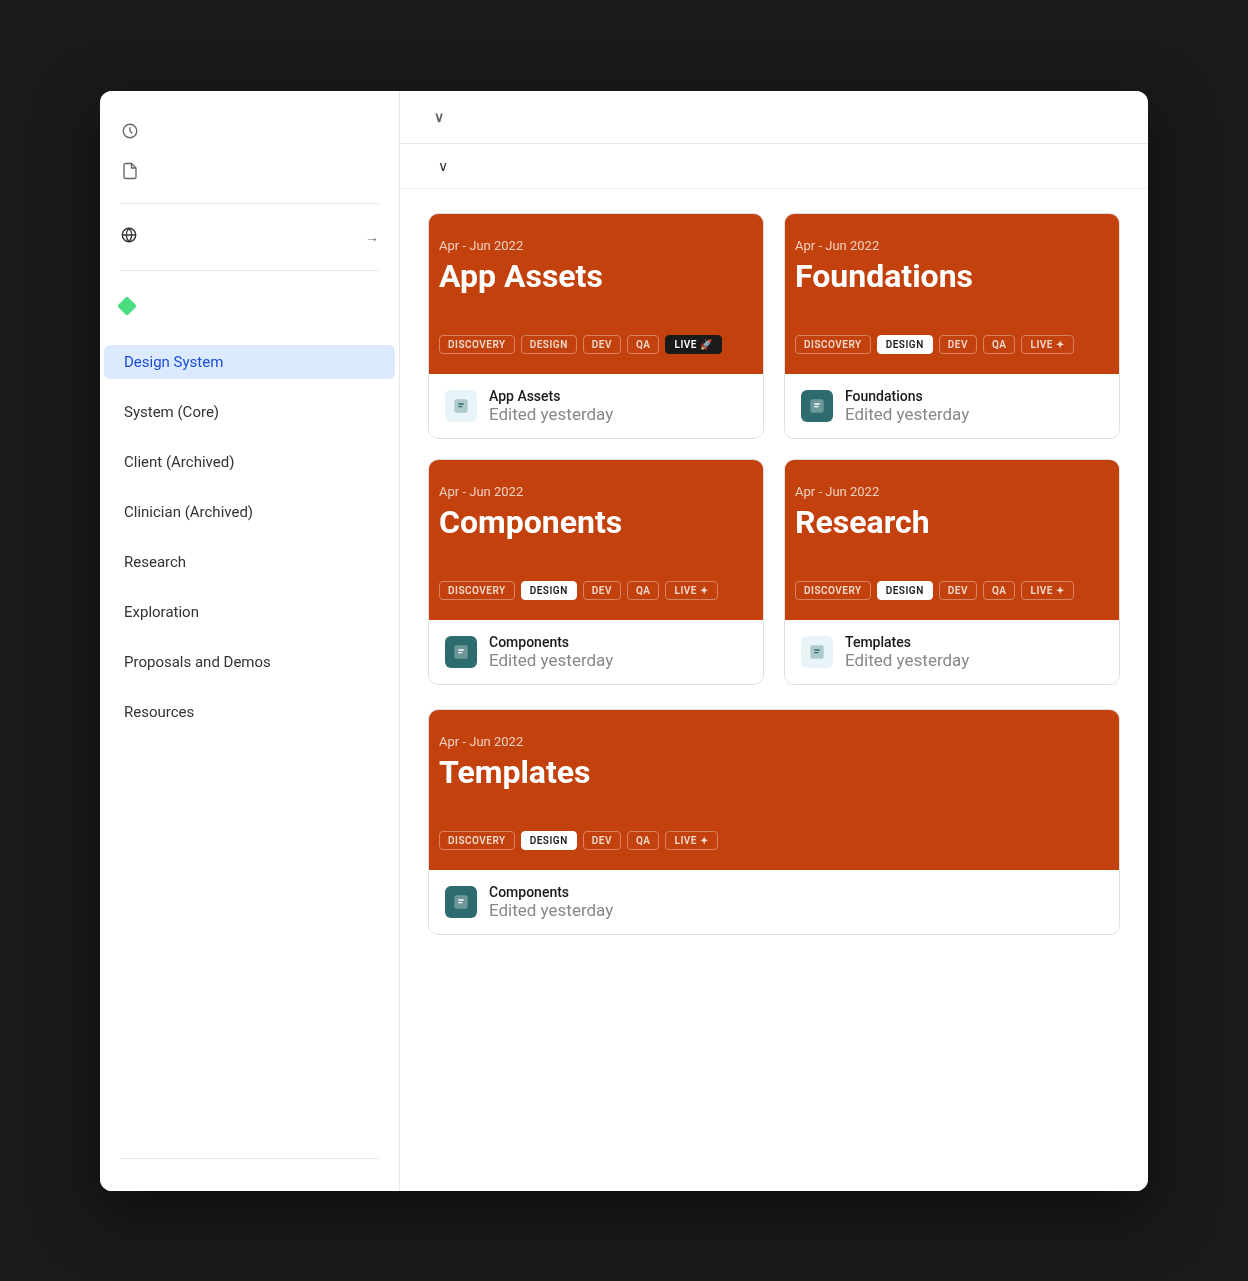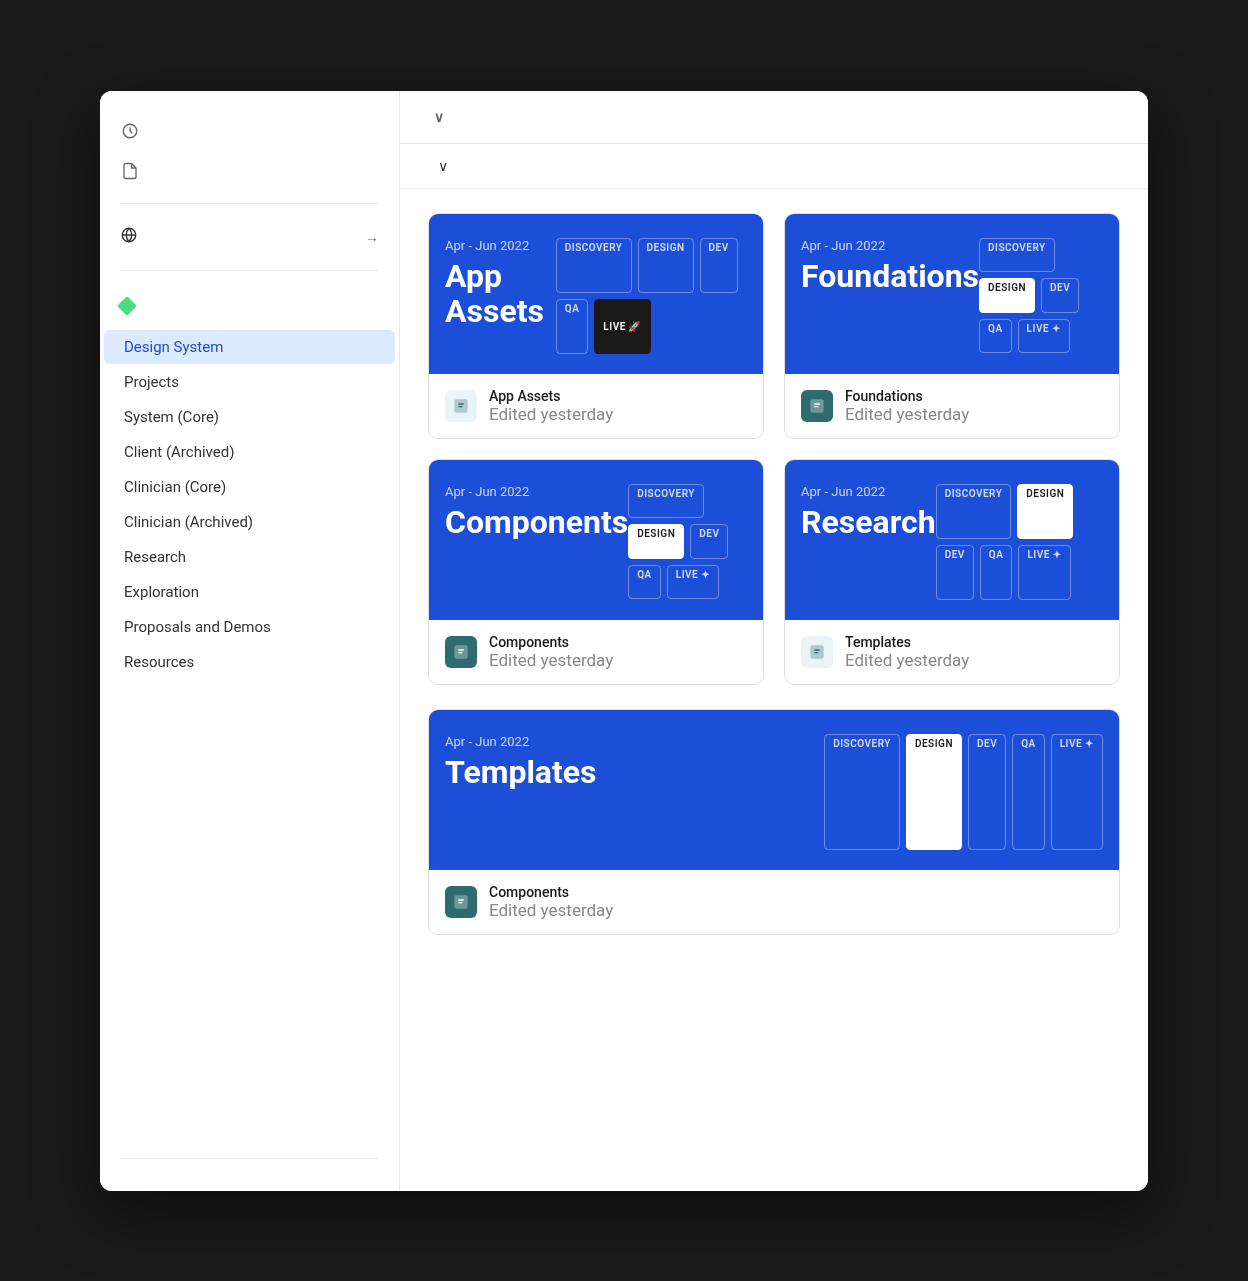--- a/index.html
+++ b/index.html
@@ -85,21 +85,21 @@
     }
     .team-projects {
       padding-left: 0;
     }
     .project-item {
       padding: 8px 20px;
       font-size: 15px;
       color: #333;
       cursor: pointer;
       border-radius: 6px;
-      margin: 1px 4px;
+      margin: 16px 4px;
     }
     .project-item.active {
       background: #dbeafe;
       color: #1d4ed8;
     }
     
     .main-content {
       flex: 1;
       background: #fff;
       display: flex;
@@ -147,25 +147,25 @@
       grid-template-columns: 1fr 1fr;
       gap: 20px;
     }
     .card {
       border-radius: 10px;
       overflow: hidden;
       border: 1px solid #e0e0e0;
       cursor: pointer;
     }
     .card-header {
-      background: #1d4ed8;
-      padding: 24px 16px 20px;
+      background: #c2410c;
+      padding: 24px 10px 20px;
       min-height: 160px;
       display: flex;
-      flex-direction: row;
+      flex-direction: column;
       justify-content: space-between;
     }
     .card-date {
       font-size: 13px;
       color: rgba(255,255,255,0.75);
       margin-bottom: 6px;
     }
     .card-title {
       font-size: 32px;
       font-weight: 700;
@@ -269,24 +269,22 @@
 
     <div class="team-section">
       <div class="team-header">
         <span style="width:14px;height:14px;background:#4ade80;transform:rotate(45deg);border-radius:2px;display:inline-block;flex-shrink:0;"></span>
         <span></span>
       </div>
     </div>
 
     <div class="team-projects" id="projects-list">
     <div class="project-item active">Design System</div>
-        <div class="project-item">Projects</div>
         <div class="project-item">System (Core)</div>
         <div class="project-item">Client (Archived)</div>
-        <div class="project-item">Clinician (Core)</div>
         <div class="project-item">Clinician (Archived)</div>
         <div class="project-item">Research</div>
         <div class="project-item">Exploration</div>
         <div class="project-item">Proposals and Demos</div>
         <div class="project-item">Resources</div>
       </div>
 
     <div class="sidebar-divider" style="margin-top:auto;"></div>
   </div>
 

